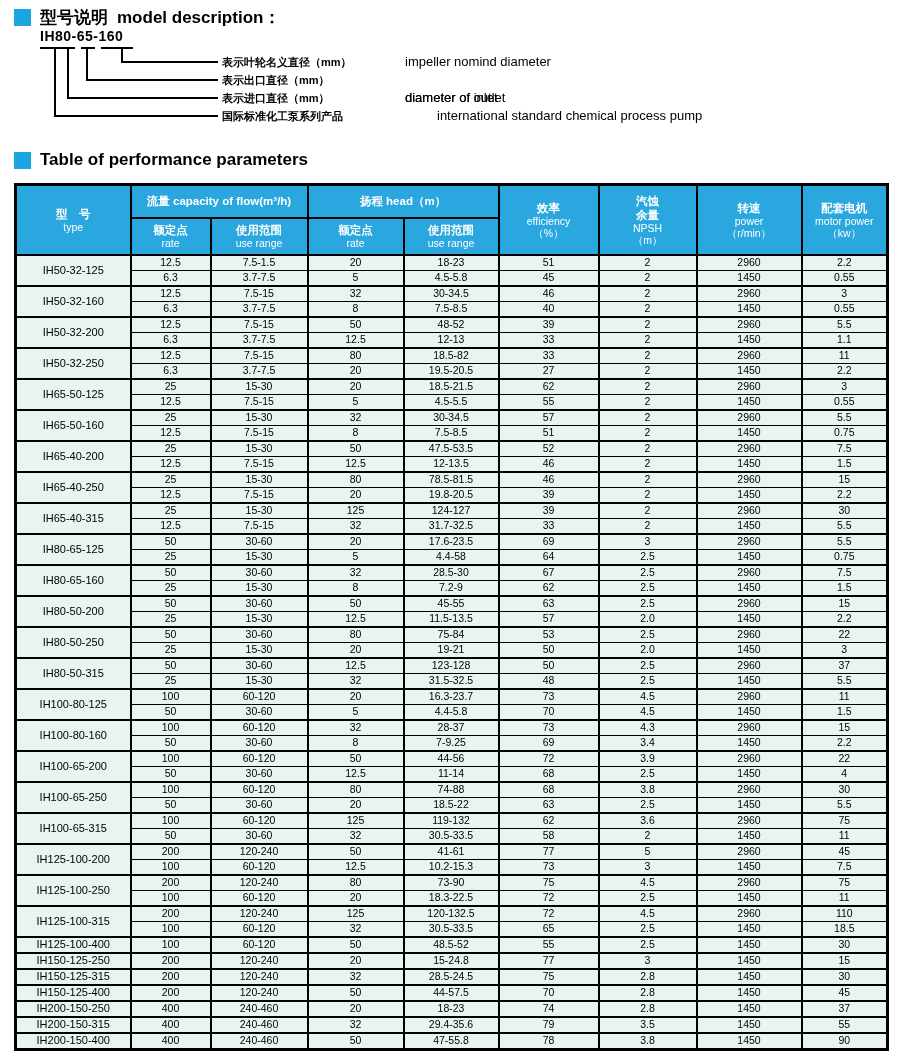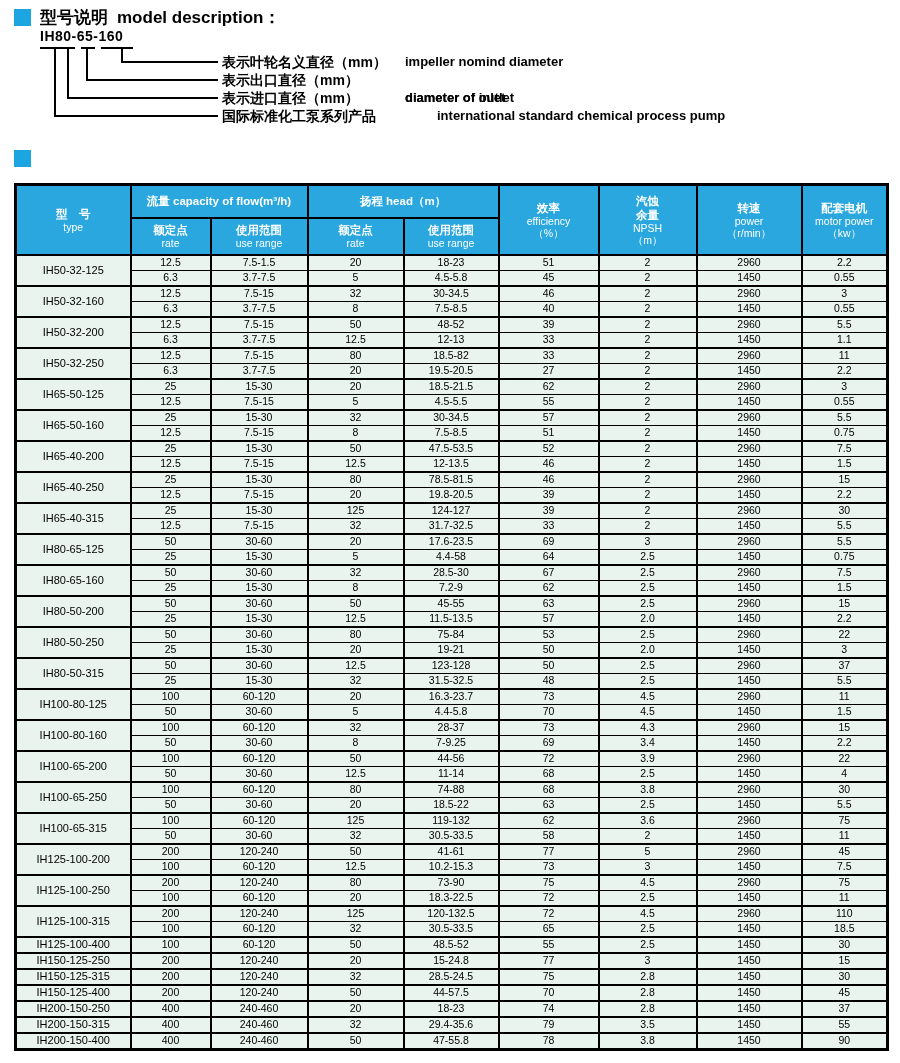--- a/index.html
+++ b/index.html
@@ -14,22 +14,22 @@
     font-family:"Liberation Sans","DejaVu Sans",sans-serif;color:#000;padding-left:34px;
   }
   
   .sec-title{position:absolute;left:14px;display:flex;align-items:center;gap:9px;
     font-size:17px;font-weight:bold;white-space:nowrap;}
   .bullet{width:17px;height:17px;background:var(--accent);flex:0 0 auto;}
   .sec-title .en{font-weight:bold;text-align:right;}
   
   .model-code{position:absolute;left:40px;top:28px;font-size:14px;font-weight:bold;letter-spacing:.5px;}
   .diagram-svg{position:absolute;left:40px;top:47px;}
-  .callout-cn{position:absolute;left:222px;height:16px;line-height:16px;font-size:14px;font-weight:bold;white-space:nowrap;}
-  .callout-en{position:absolute;left:405px;height:16px;line-height:16px;font-size:13px;white-space:nowrap;font-weight:bold;}
+  .callout-cn{position:absolute;left:222px;height:16px;line-height:16px;font-size:11px;font-weight:bold;white-space:nowrap;}
+  .callout-en{position:absolute;left:405px;height:16px;line-height:16px;font-size:13px;white-space:nowrap;}
   
   .tbl-wrap{position:absolute;left:14px;top:183px;width:872px;}
   table{border-collapse:collapse;table-layout:fixed;width:872px;}
   table{border:3px solid var(--line);}
   th{background:var(--header-bg);color:#fff;border:2px solid var(--line);
      padding:1px 0;vertical-align:middle;}
   .th-cn{display:block;font-size:11.5px;font-weight:bold;line-height:1.22;}
   .th-en{display:block;font-size:10.5px;font-weight:normal;line-height:1.18;}
   td{background:var(--row-bg);border:1px solid var(--line);border-left-width:2px;border-right-width:2px;
      text-align:center;vertical-align:middle;font-size:10.5px;height:14px;line-height:1.05;padding:0;}
@@ -67,20 +67,21 @@
   <div class="callout-en" style="top:54px;">impeller nomind diameter</div>
   <div class="callout-cn" style="top:72px;text-align:center;">表示出口直径（mm）</div>
   <div class="callout-en" style="top:72px;margin-top:18px;">diameter of outlet</div>
   <div class="callout-cn" style="top:90px;">表示进口直径（mm）</div>
   <div class="callout-en" style="top:90px;">diameter of inlet</div>
   <div class="callout-cn" style="top:108px;">国际标准化工泵系列产品</div>
   <div class="callout-en" style="top:108px;margin-left:32px;">international standard chemical process pump</div>
 
   <div class="sec-title" style="top:150px;">
     <span class="bullet"></span>
+    <span class="en">Table of performance parameters</span>
   </div>
 
   <div class="tbl-wrap">
     <table>
       <colgroup>
         <col style="width:115px">
           <col style="width:80px">
           <col style="width:97px">
         <col style="width:96px">
           <col style="width:95px">

